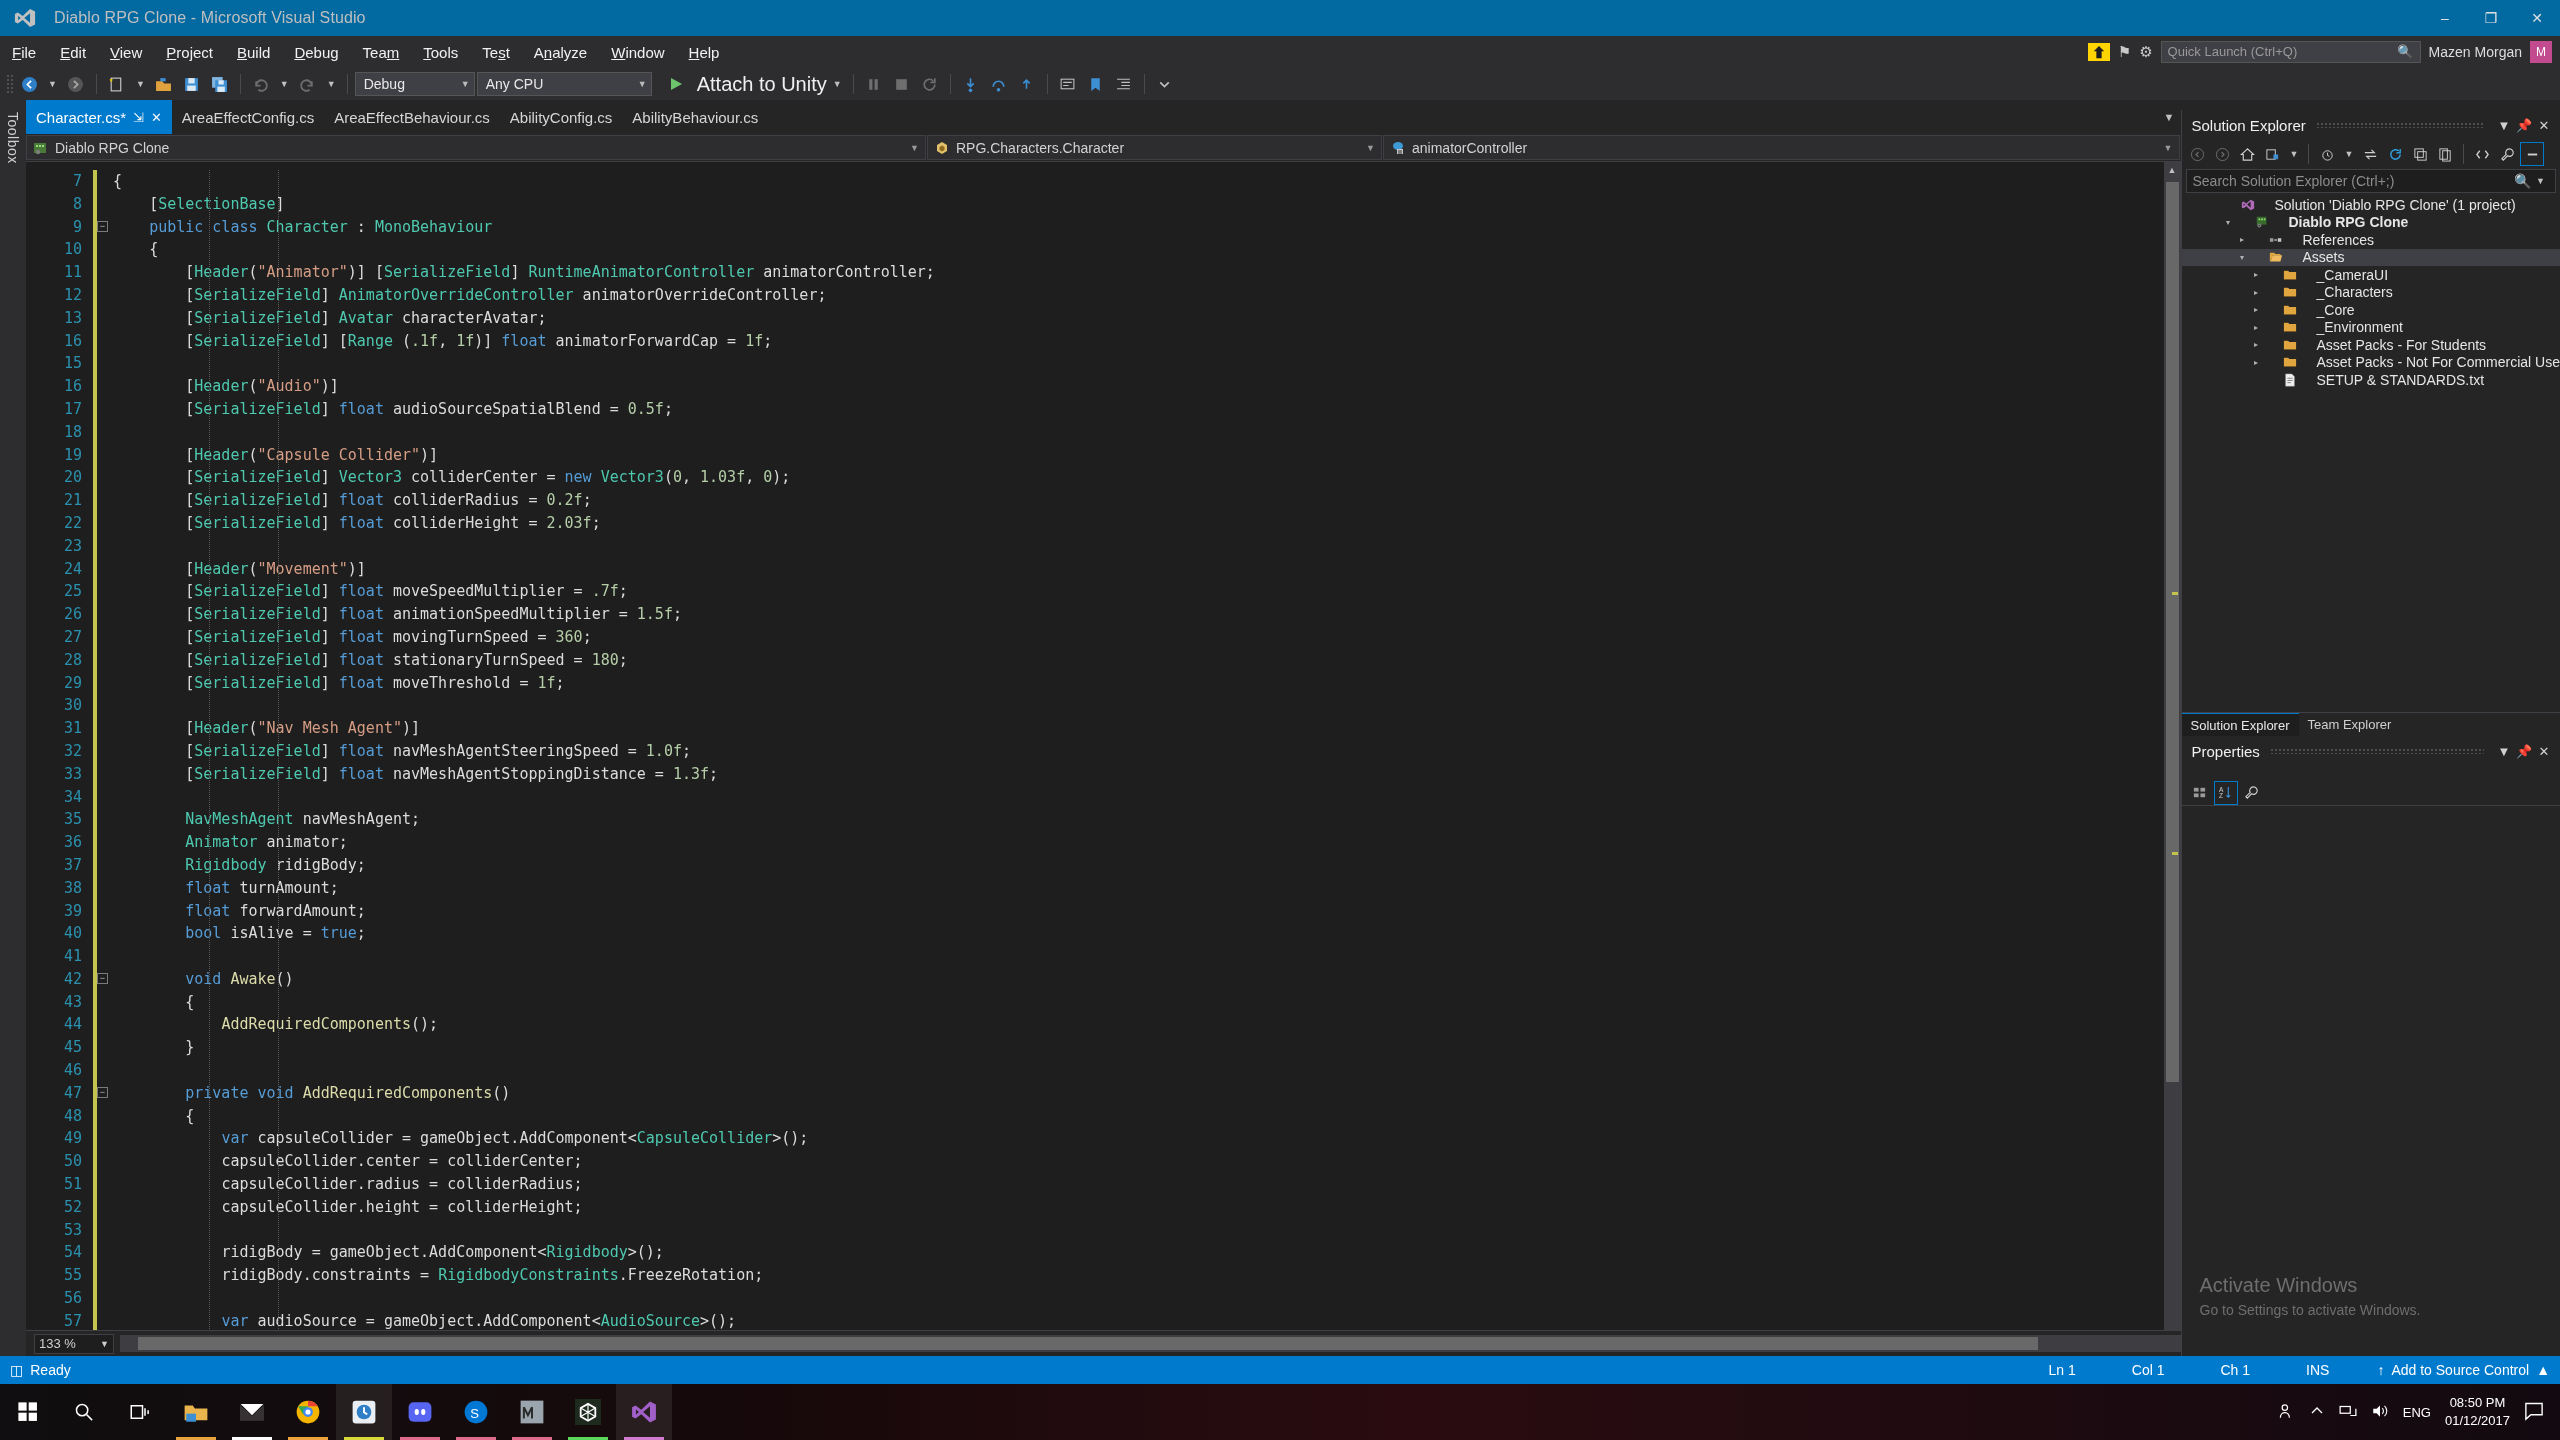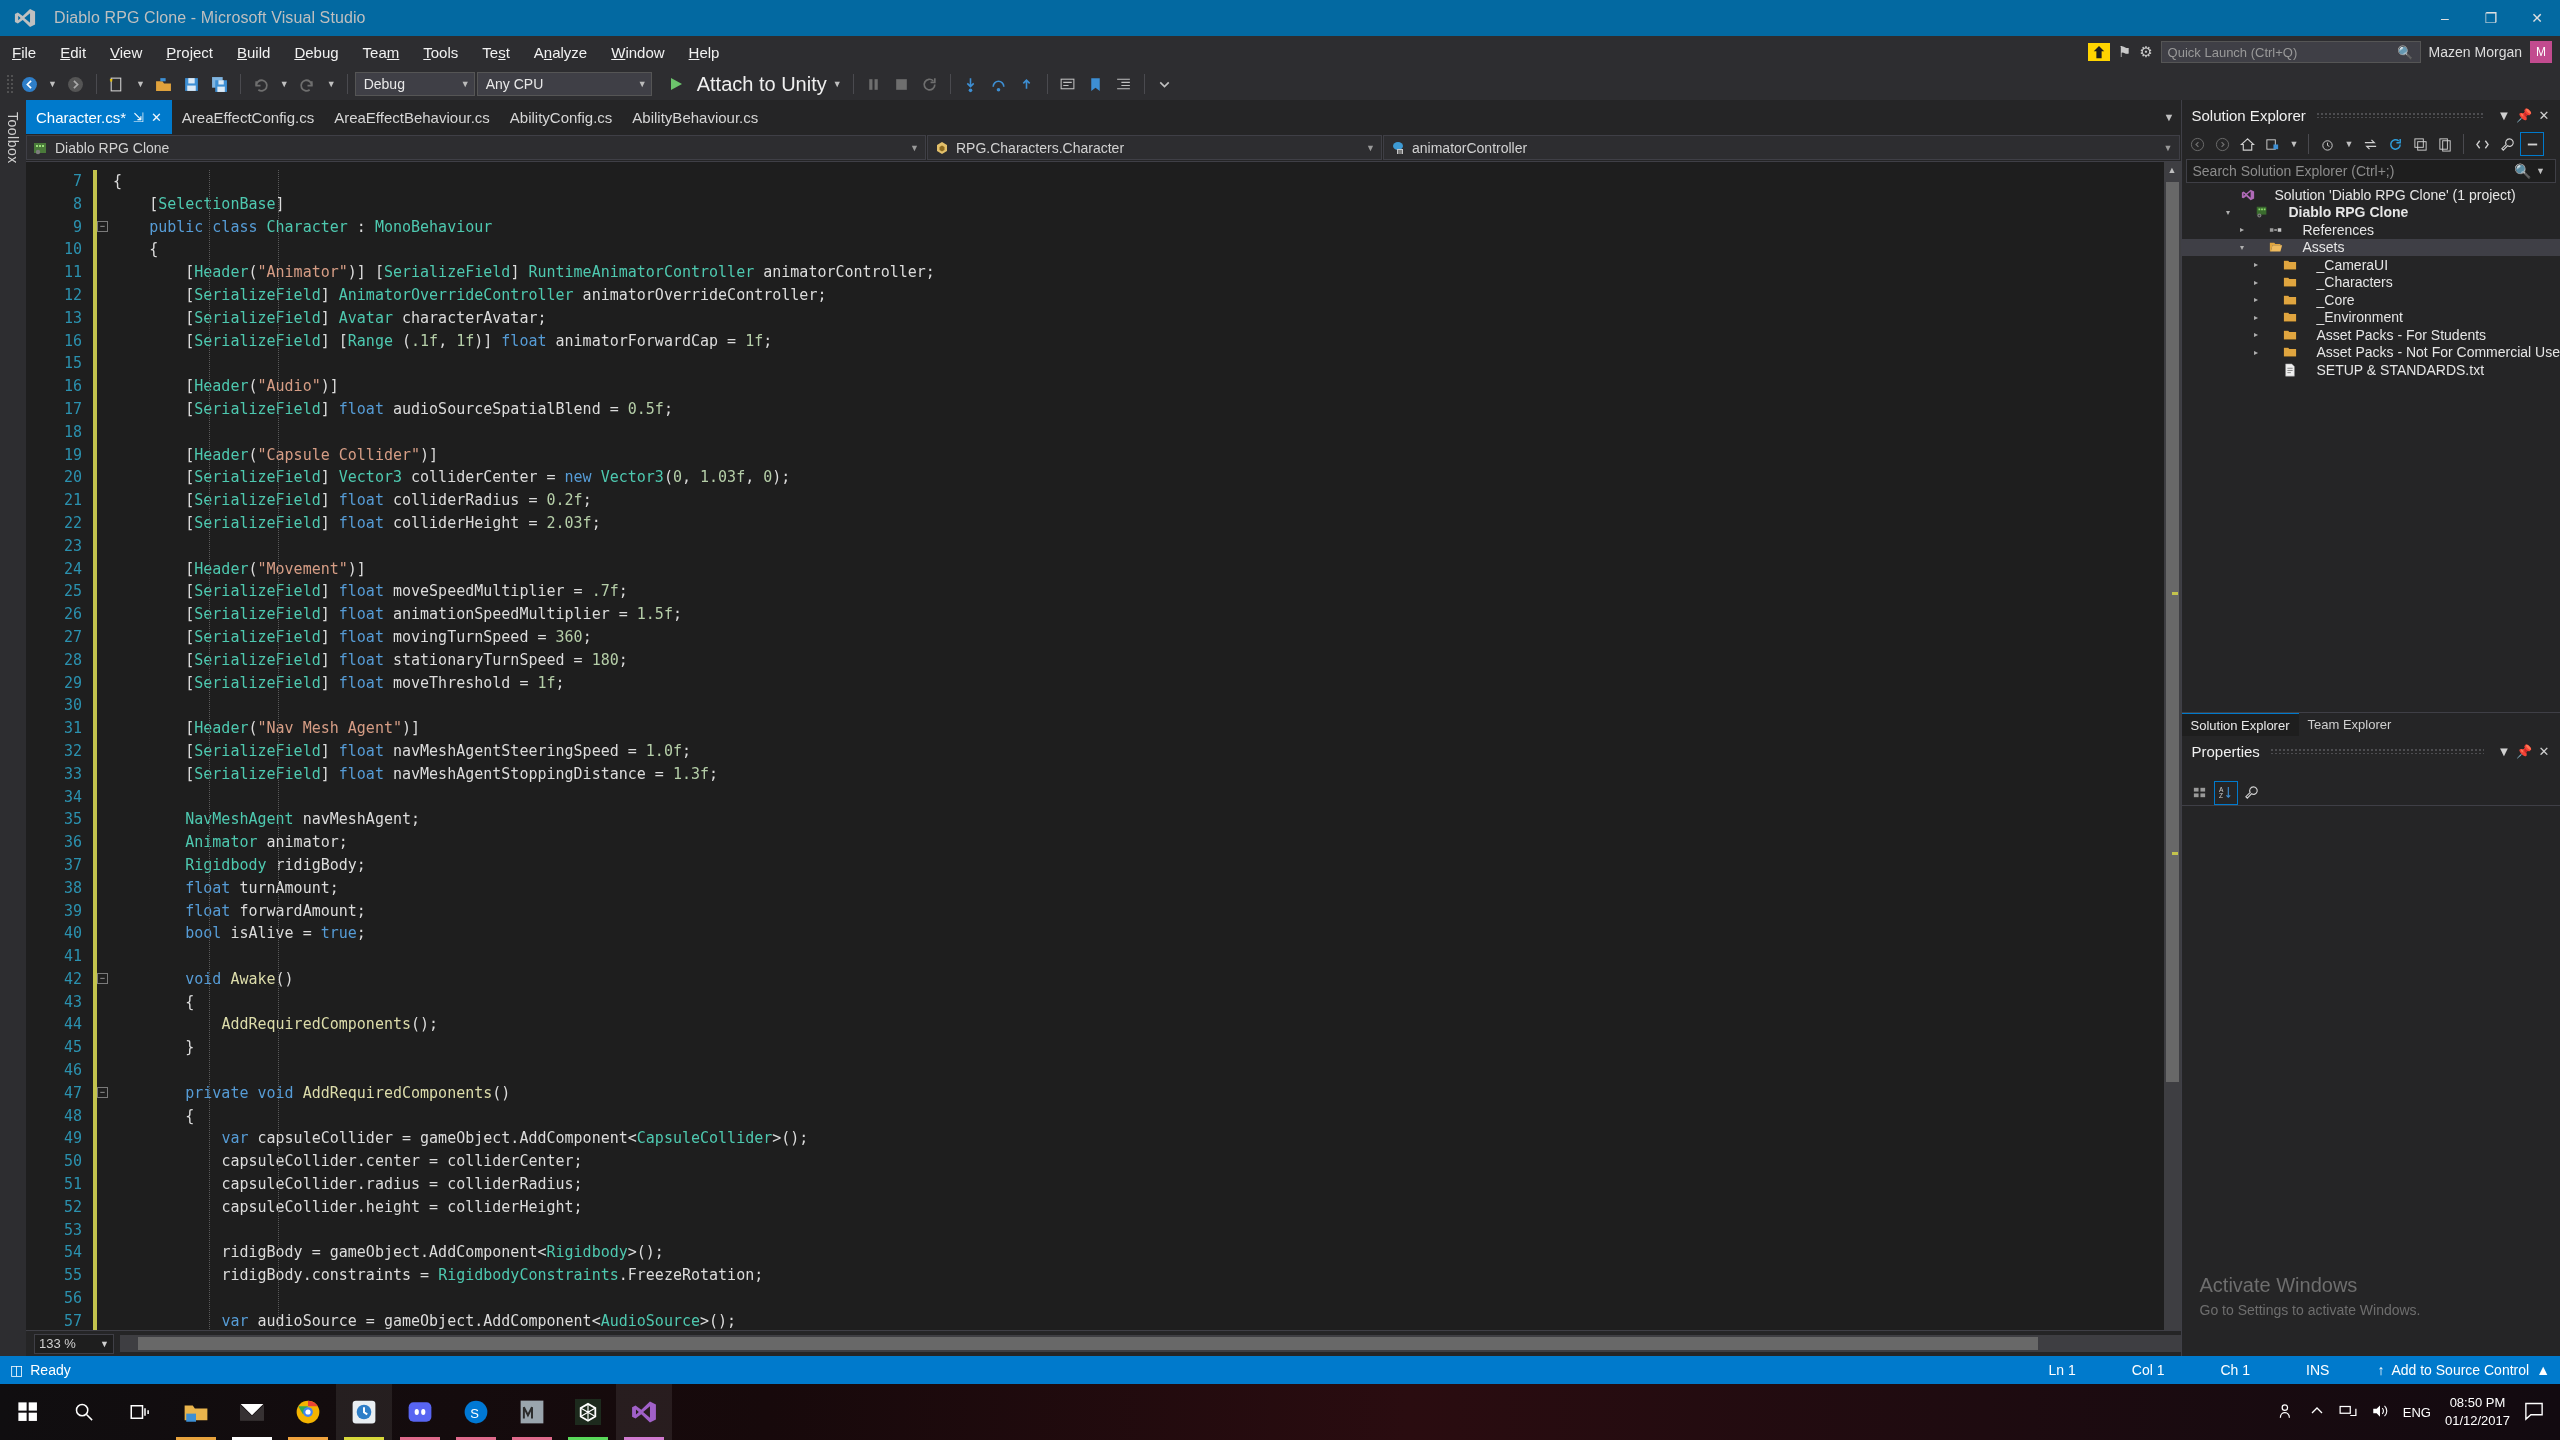--- a/index.html
+++ b/index.html
@@ -19,21 +19,21 @@
     justify-content:center; color:#e0e0e0; font-size:14px; }
 
   
   .menubar { height:32px; background:#2d2d30; display:flex; align-items:center;
     flex:0 0 32px; position:relative; }
   .menu-item { font-size:15px; color:#f1f1f1; padding:4px 12px; }
   .menu-item u { text-decoration:underline; }
   .menubar-right { position:absolute; right:8px; top:0; height:32px;
     display:flex; align-items:center; gap:8px; }
   .qlaunch { width:260px; height:22px; background:#3f3f46; border:1px solid #555;
-    color:#999; font-size:13px; padding:2px 6px; display:flex; align-items:center; }
+    color:#999; font-size:13px; padding:2px 6px; display:flex; }
   .qlaunch .mag { margin-left:auto; color:#bbb; }
   .user-name { font-size:14px; color:#ddd; }
   .avatar-sq { width:22px; height:22px; background:#c24b8f; color:#fff; font-size:12px;
     display:flex; align-items:center; justify-content:center; }
   .yellow-box { width:22px;height:18px;background:#ffd400;display:flex;
     align-items:center;justify-content:center; }
   .yellow-box svg{width:14px;height:14px;}
   .flag-icn { color:#c9c9c9; font-size:15px; }
 
   
@@ -130,21 +130,21 @@
     border:1px solid #3f3f46; font-size:13px; color:#d0d0d0; display:flex;
     align-items:center; padding:0 4px; }
   .zoom-combo .cc { margin-left:auto; font-size:9px; }
   .hscroll { flex:1 1 auto; height:17px; background:#3e3e42; margin-left:6px;
     position:relative; }
   .hscroll .hthumb { position:absolute; left:18px; top:2px; bottom:2px;
     width:1900px; background:#686868; }
 
   
   .rightdock { flex:0 0 348px; background:#252526; display:flex;
-    flex-direction:column; border-left:1px solid #3f3f46; }
+    flex-direction:column; border-left:1px solid #3f3f46;margin-top:10px; }
   .pane-head { height:30px; display:flex; align-items:center; padding:0 6px 0 10px;
     font-size:15px; color:#f0f0f0; background:#252526; }
   .pane-head .dots { flex:1 1 auto; margin:0 10px; height:1px;
     background-image:radial-gradient(#4d4d50 1px, transparent 1px);
     background-size:4px 4px; background-position:0 0; height:6px; }
   .pane-head .hb { width:20px; text-align:center; color:#d0d0d0; font-size:13px; }
   .se-toolbar { height:28px; display:flex; align-items:center; gap:1px;
     padding-left:4px; }
   .se-tb-btn { width:24px; height:24px; display:flex; align-items:center;
     justify-content:center; color:#c0c0c0; }

